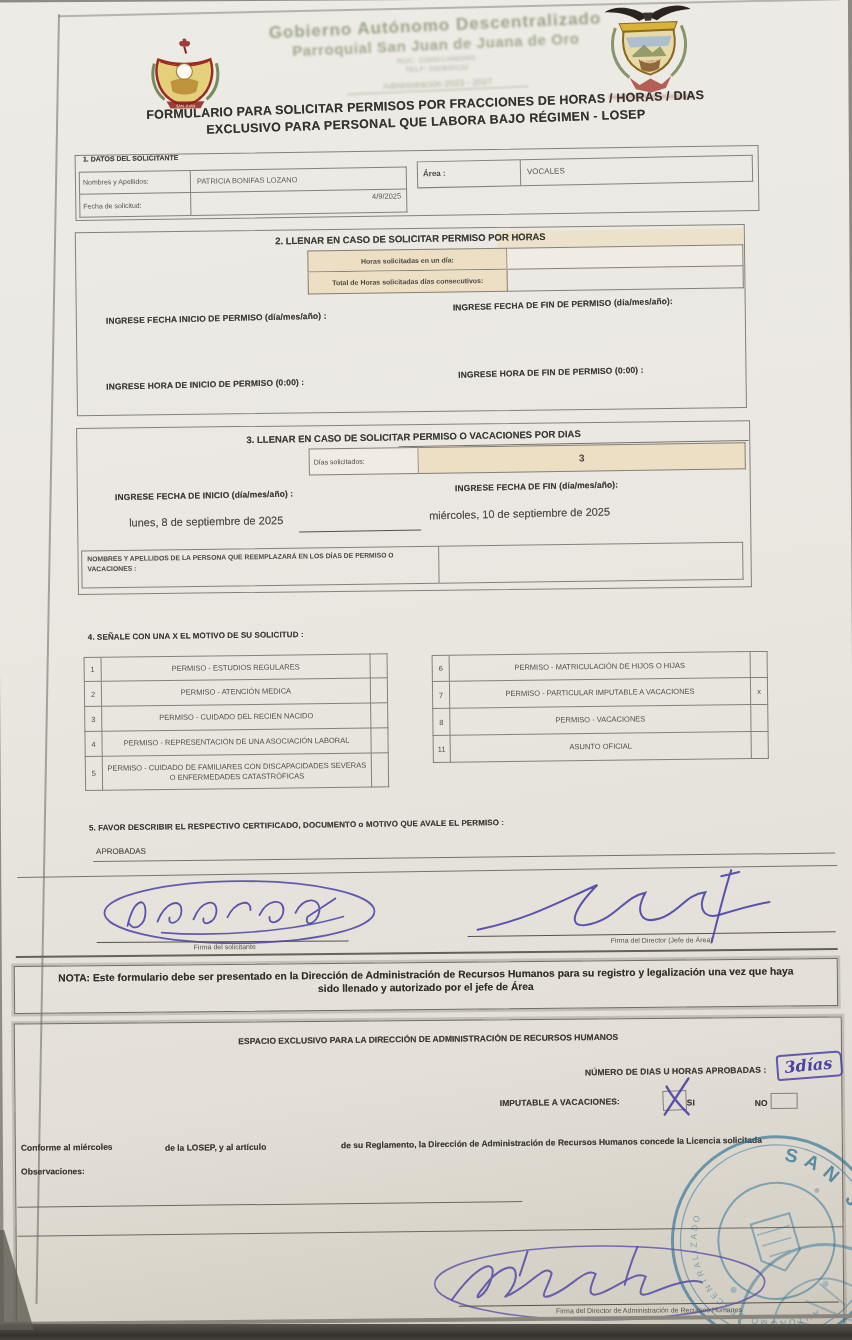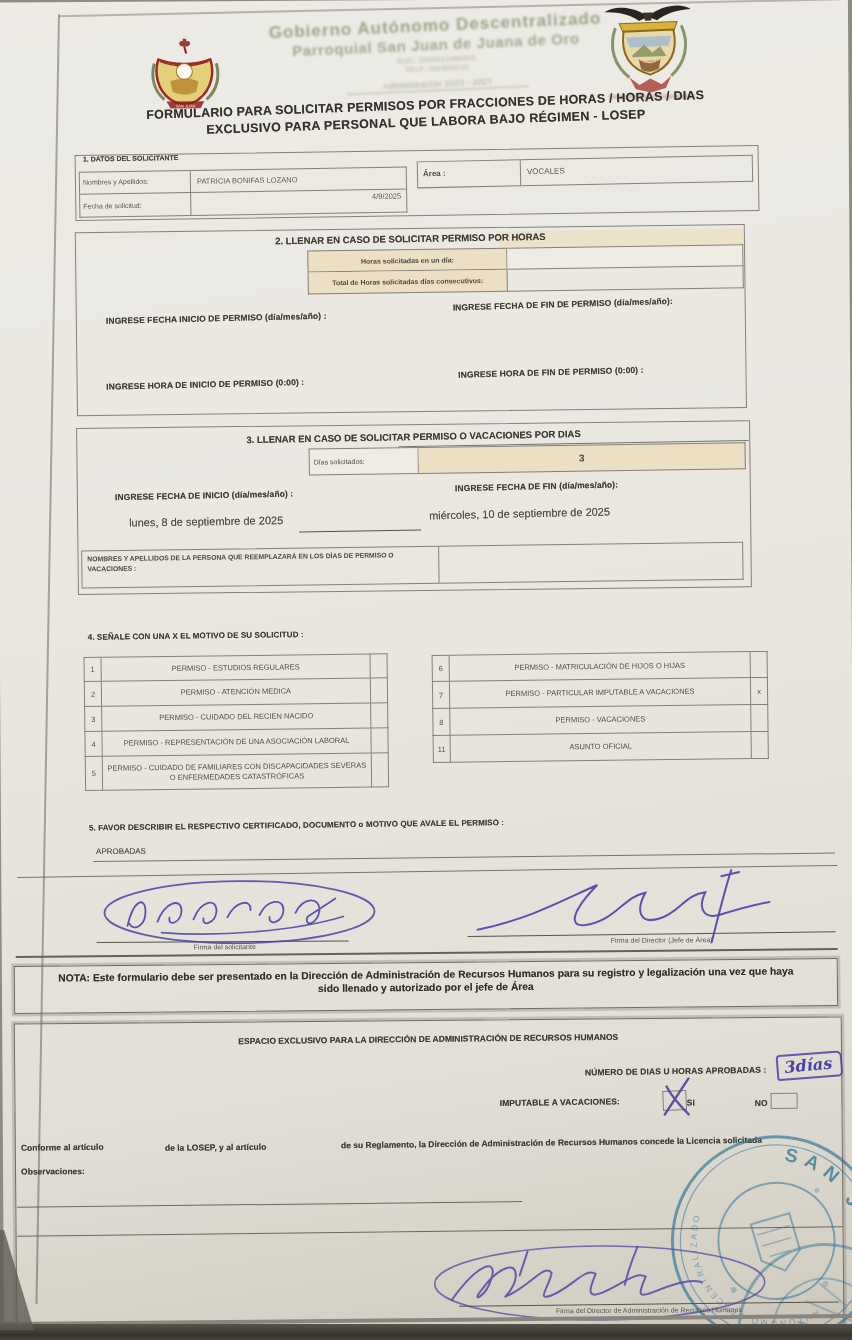--- a/index.html
+++ b/index.html
@@ -235,21 +235,21 @@
 
     <div class="abs blbl scan" style="left:497px;top:1098px;transform:rotate(-0.5deg);">IMPUTABLE A VACACIONES:</div>
     <div class="abs blbl scan" style="left:648px;top:1099px;margin-left:36px;">SI</div>
     <div class="box" style="left:660px;top:1092px;width:24px;height:20px;border-width:1.5px;transform:rotate(-2deg);"></div>
     <svg class="abs" style="left:652px;top:1076px;" width="42" height="42" viewBox="0 0 42 42">
       <path d="M10 40 L34 4 M12 12 C18 24 26 32 34 40" fill="none" stroke="#4a42a6" stroke-width="2.4" stroke-linecap="round" opacity=".9"></path>
     </svg>
     <div class="abs blbl scan" style="left:752px;top:1100px;">NO</div>
     <div class="box" style="left:768px;top:1095px;width:27px;height:16px;border-width:1.5px;"></div>
 
-    <div class="abs scan" style="left:18px;top:1140px;font-size:8.5px;font-weight:bold;color:#3c3a34;transform:rotate(-0.3deg);">Conforme al artículo</div>
+    <div class="abs scan" style="left:18px;top:1140px;font-size:8.5px;font-weight:bold;color:#3c3a34;transform:rotate(-0.3deg);">Conforme al miércoles</div>
     <div class="abs scan" style="left:162px;top:1141px;font-size:8.5px;font-weight:bold;color:#3c3a34;transform:rotate(-0.3deg);">de la LOSEP, y al artículo</div>
     <div class="abs scan" style="left:338px;top:1138px;width:500px;font-size:8.5px;font-weight:bold;color:#3c3a34;transform:rotate(-0.4deg);">de su Reglamento, la Dirección de Administración de Recursos Humanos concede la Licencia solicitada</div>
     <div class="abs scan" style="left:18px;top:1164px;font-size:8.5px;font-weight:bold;color:#3c3a34;">Observaciones:</div>
 
     <div class="line" style="left:14px;top:1203px;width:505px;transform:rotate(-0.3deg);border-color:#6b6861;"></div>
     <div class="line" style="left:14px;top:1231px;width:826px;transform:rotate(-0.3deg);border-color:#6b6861;"></div>
 
     <svg class="abs" style="left:658px;top:1128px;transform:rotate(-16deg);opacity:.88;" width="230" height="230" viewBox="0 0 230 230">
       <defs>
           <path id="ringPath" d="M115 35 a80 80 0 1 1 -0.01 0 z"></path>

